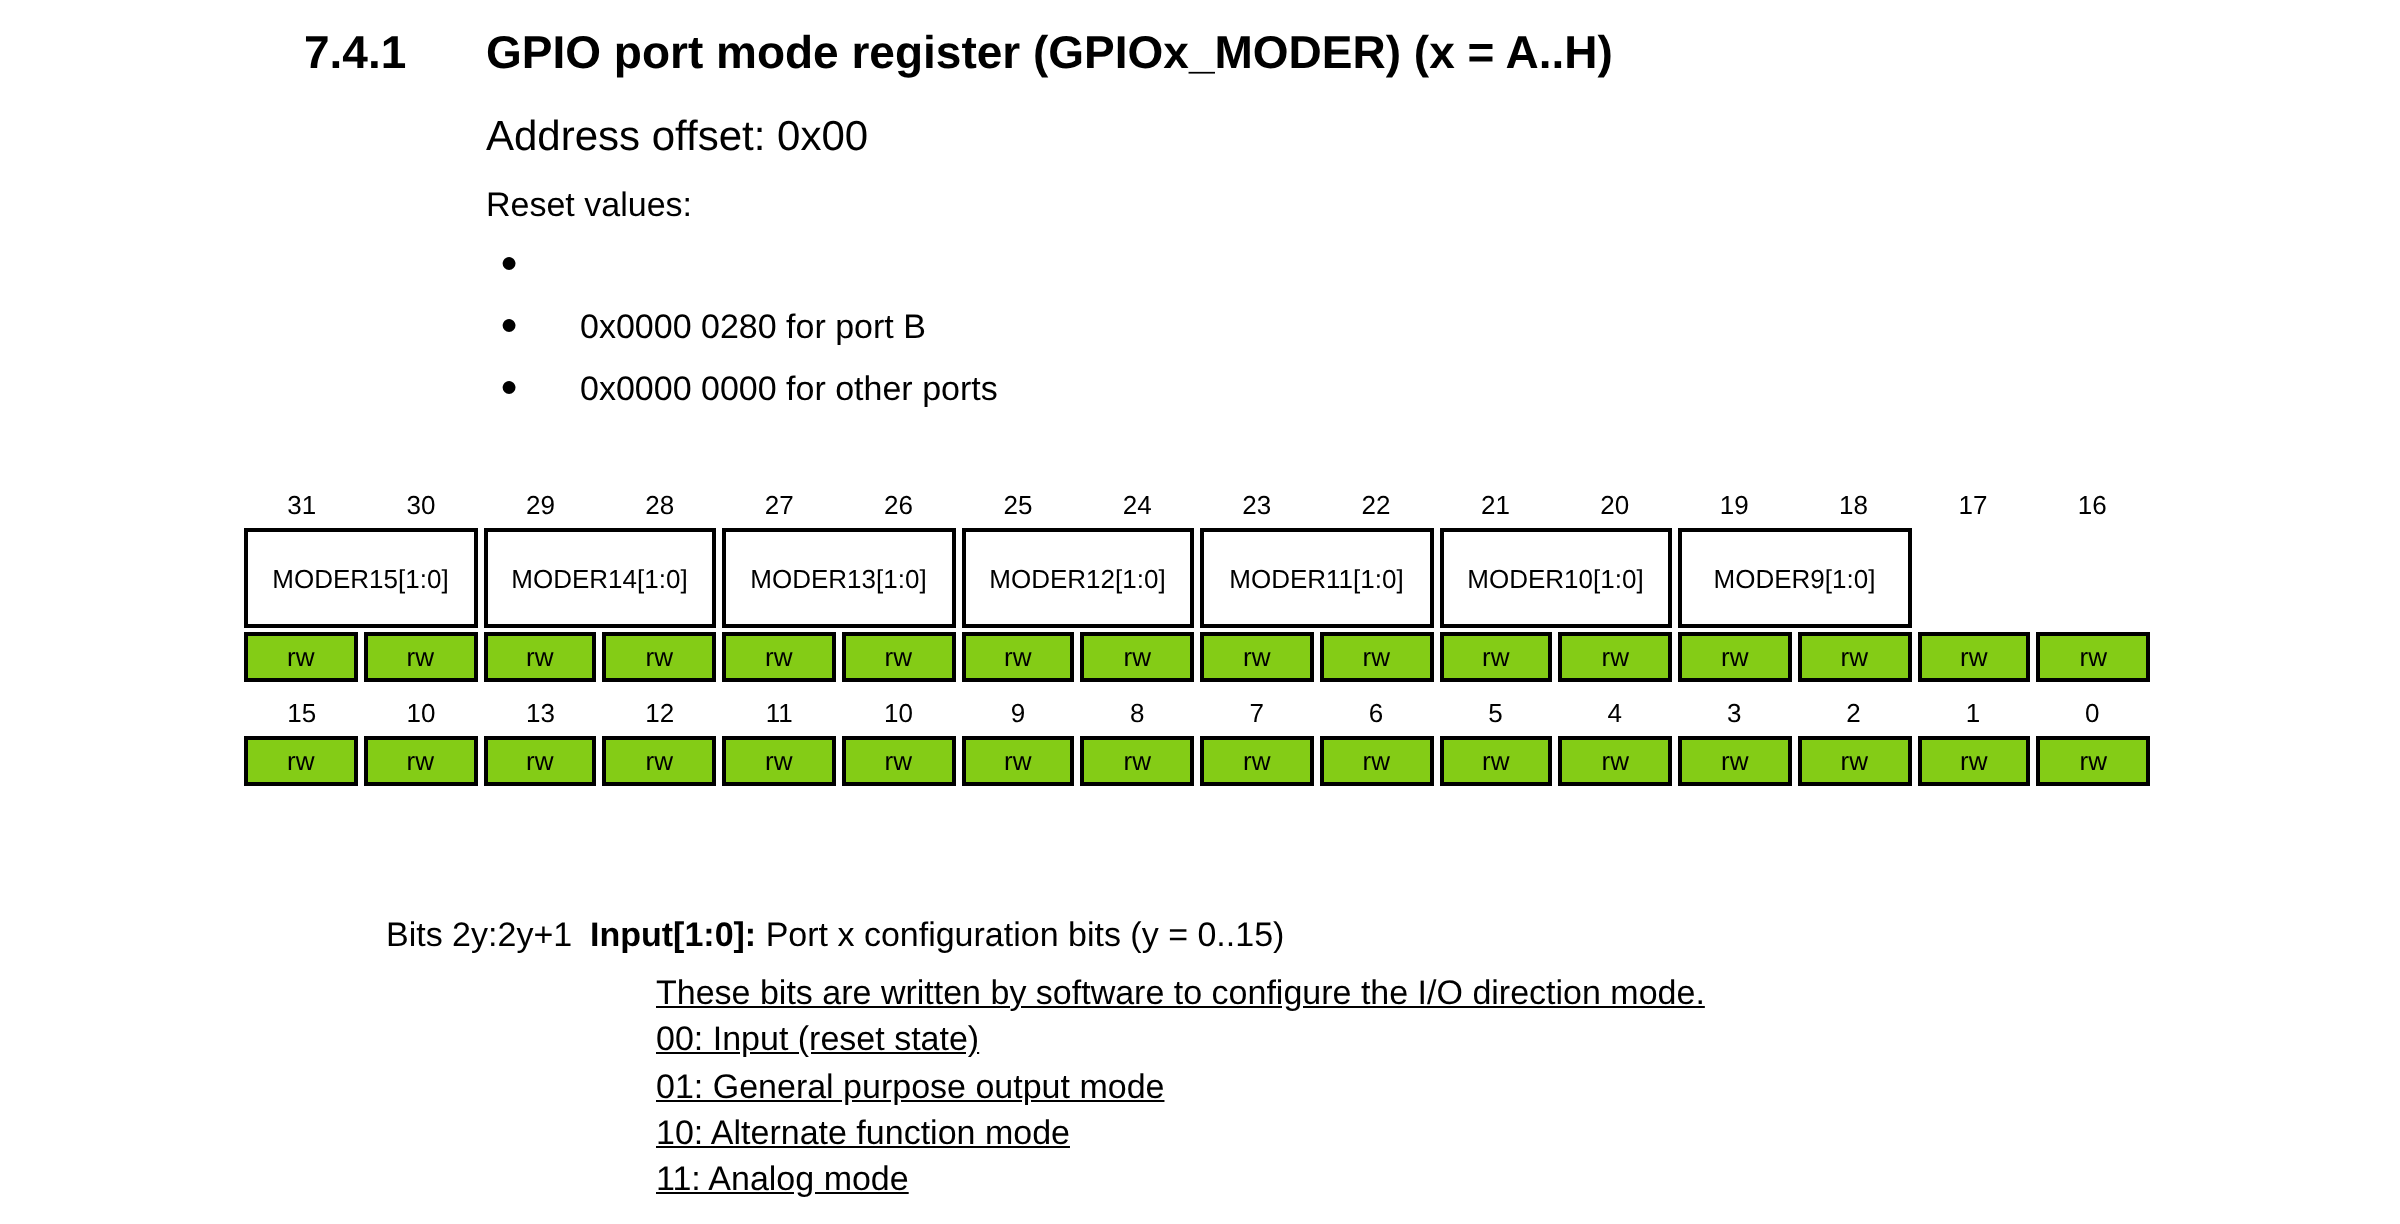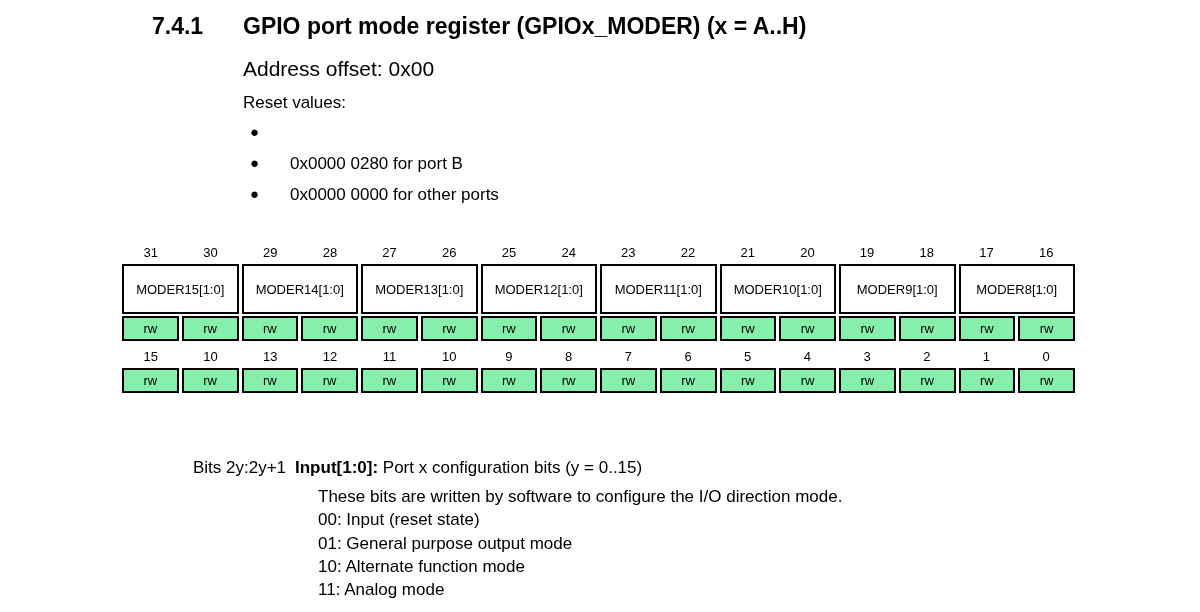--- a/index.html
+++ b/index.html
@@ -57,28 +57,28 @@
     font-size: 13px;
     white-space: nowrap;
     background: #ffffff;
   }
   .rw-row { margin-top: 2px; }
   .rw-cell {
     height: 25px;
     border: 2px solid #000000;
     display: flex; align-items: center; justify-content: center;
     font-size: 13px;
-    background: #86efac;
+    background: #84cc16;
   }
 
   
   .bits-label { left: 193px; top: 458px; font-size: 17px; white-space: nowrap; }
   .field-line { left: 295px; top: 458px; font-size: 17px; white-space: nowrap; }
   .field-line .fname { font-weight: bold; }
-  .desc-lines { left: 318px; top: 485px; font-size: 17px; line-height: 23.3px; }
+  .desc-lines { left: 328px; top: 485px; font-size: 17px; line-height: 23.3px; text-decoration: underline; }
   .desc-lines div { white-space: nowrap; }
 </style>
 </head>
 <body>
 
 <span class="abs sec-num">7.4.1</span>
 <span class="abs sec-title">GPIO port mode register (GPIOx_MODER) (x = A..H)</span>
 
 <div class="abs addr-offset">Address offset: 0x00</div>
 <div class="abs reset-label">Reset values:</div>
@@ -116,21 +116,20 @@
       <div class="bit-num">16</div>
     </div>
   <div class="cells-row">
       <div class="field-cell">MODER15[1:0]</div>
       <div class="field-cell">MODER14[1:0]</div>
       <div class="field-cell">MODER13[1:0]</div>
       <div class="field-cell">MODER12[1:0]</div>
       <div class="field-cell">MODER11[1:0]</div>
       <div class="field-cell">MODER10[1:0]</div>
       <div class="field-cell">MODER9[1:0]</div>
-      <div class="field-cell">MODER8[1:0]</div>
     </div>
   <div class="cells-row rw-row">
       <div class="rw-cell">rw</div>
       <div class="rw-cell">rw</div>
       <div class="rw-cell">rw</div>
       <div class="rw-cell">rw</div>
       <div class="rw-cell">rw</div>
       <div class="rw-cell">rw</div>
       <div class="rw-cell">rw</div>
       <div class="rw-cell">rw</div>

